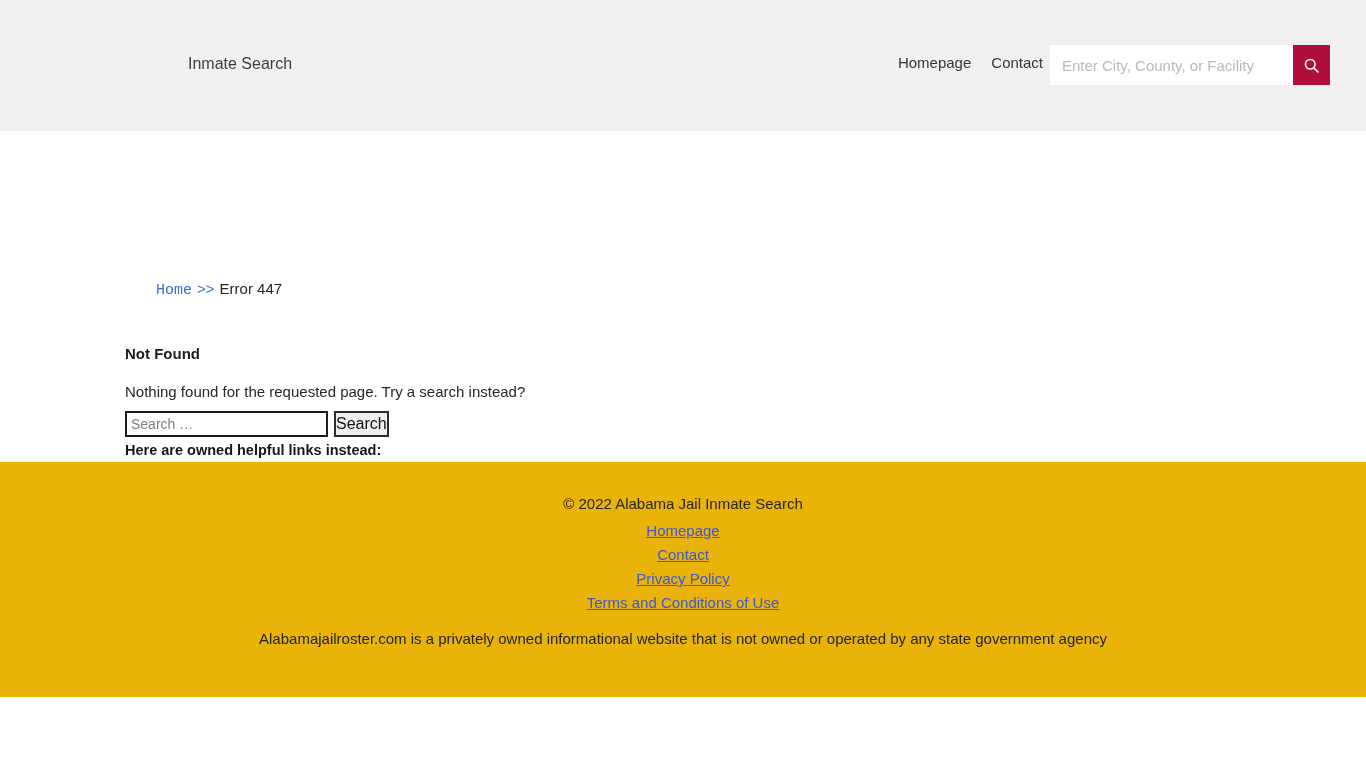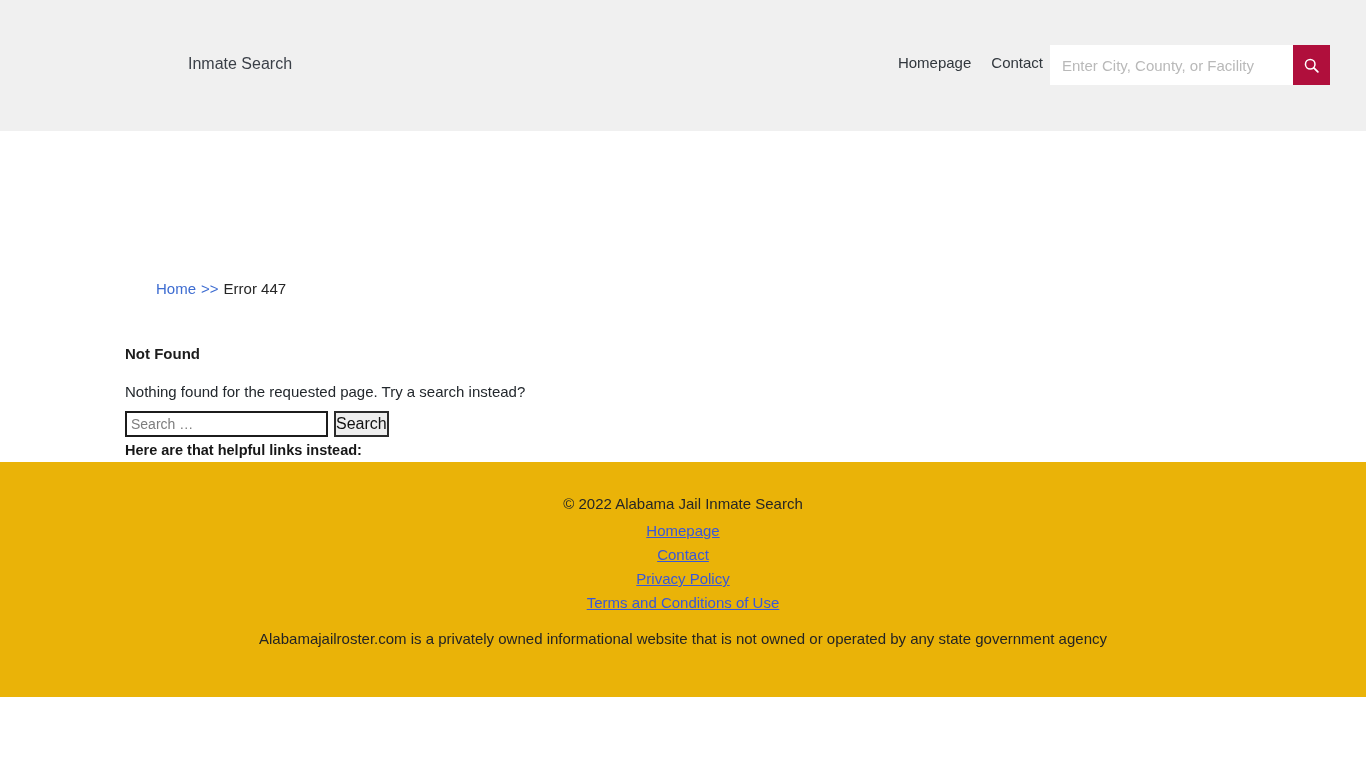--- a/index.html
+++ b/index.html
@@ -130,21 +130,21 @@
     height: 331px;
     background: #ffffff;
   }
   .breadcrumb {
     position: absolute;
     left: 156px;
     top: 149px;
     font-size: 15px;
     color: #262626;
   }
-  .breadcrumb a { color: #3d6cd1; text-decoration: none; }
+  .breadcrumb a { color: #3d6cd1; text-decoration: none; font-family: Liberation Mono, monospace; }
   .breadcrumb .sep { color: #3d6cd1; margin: 0 5px; }
 
   .not-found-title {
     position: absolute;
     left: 125px;
     top: 204px;
     font-size: 15px;
     font-weight: bold;
     color: #1d1d1d;
   }
@@ -292,21 +292,21 @@
 
   <h1 class="not-found-title">Not Found</h1>
 
   <p class="not-found-text">Nothing found for the requested page. Try a search instead?</p>
 
   <form class="search-form">
     <input type="text" placeholder="Search …" style="">
     <button type="submit">Search</button>
   </form>
 
-  <div class="helpful-links">Here are that helpful links instead:</div>
+  <div class="helpful-links">Here are owned helpful links instead:</div>
 
   <table class="links-table">
     <tbody>
       <tr>
         <td class="c1">States</td>
         <td class="c2"></td>
         <td class="c3"></td>
         <td class="c4"></td>
       </tr>
     </tbody>

